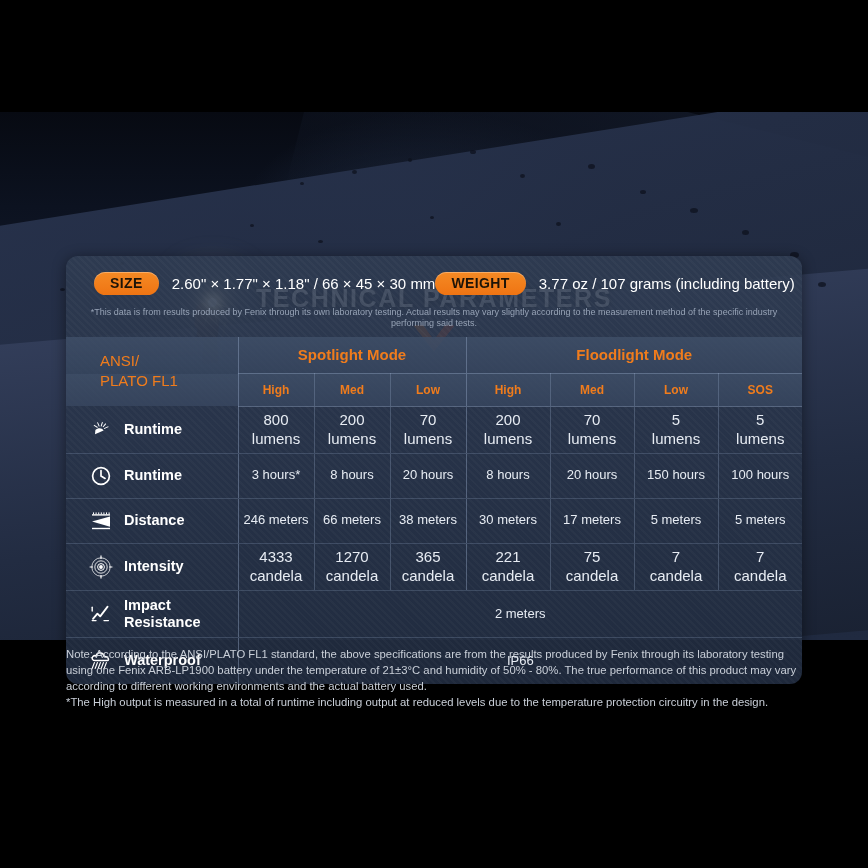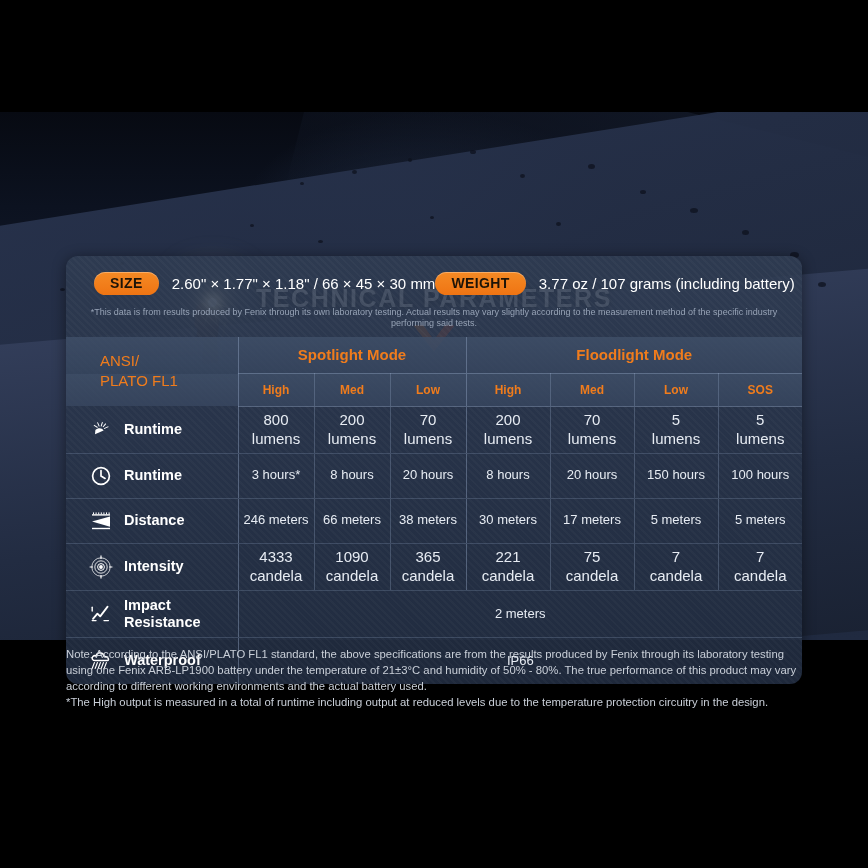--- a/index.html
+++ b/index.html
@@ -527,21 +527,21 @@
                 </svg>
               </span>
               <span class="lbl-txt">Intensity</span>
             </div>
           </td>
           <td class="cell-val vsep-strong">
             <span class="num">4333</span>
             <span class="unit">candela</span>
           </td>
           <td class="cell-val vsep">
-            <span class="num">1090</span>
+            <span class="num">1270</span>
             <span class="unit">candela</span>
           </td>
           <td class="cell-val vsep">
             <span class="num">365</span>
             <span class="unit">candela</span>
           </td>
           <td class="cell-val vsep-strong">
             <span class="num">221</span>
             <span class="unit">candela</span>
           </td>

